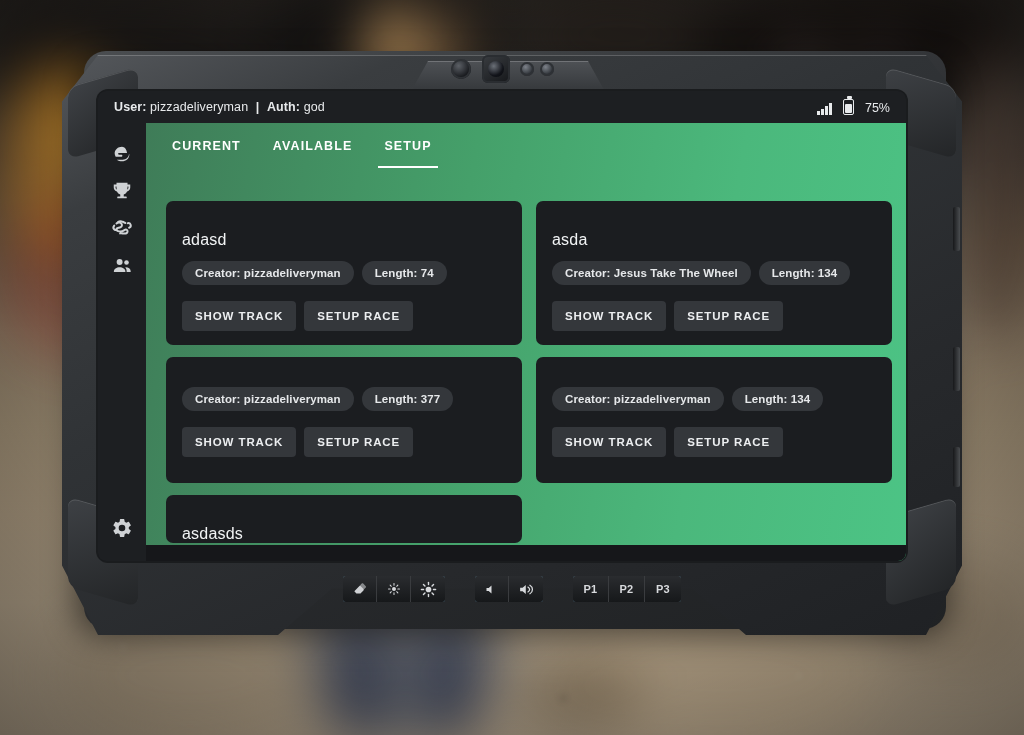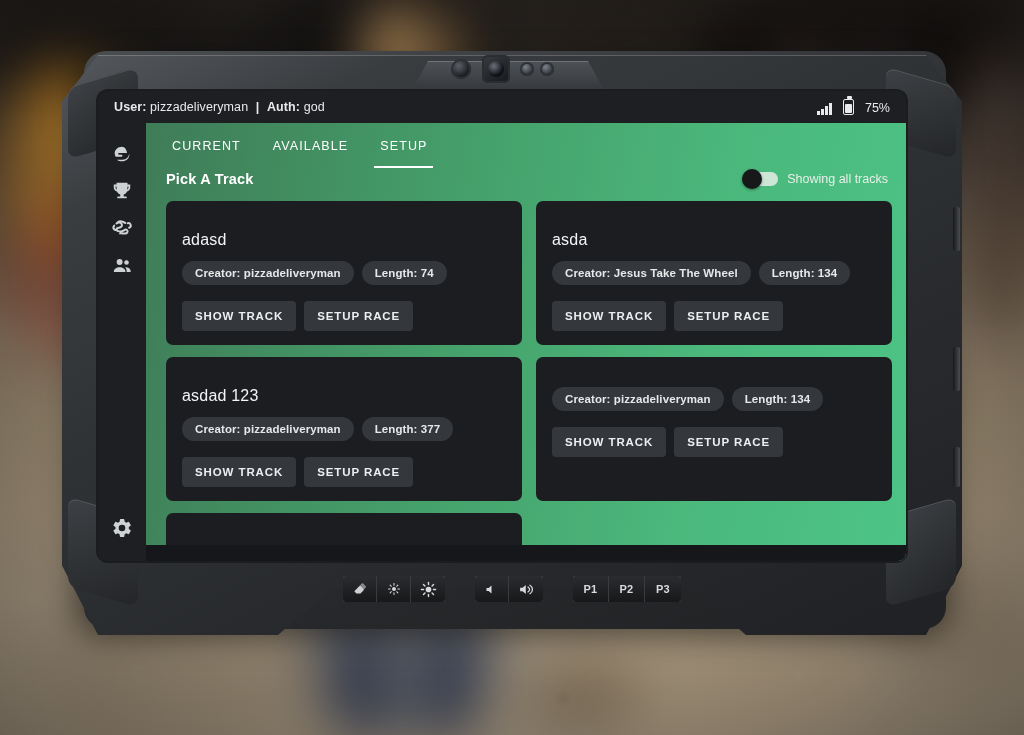--- a/index.html
+++ b/index.html
@@ -183,21 +183,21 @@
   .side-spacer { flex: 1; }
   .side-icon.bottom { margin-bottom: 18px; }
 
   .content {
     flex: 1; position: relative;
     background: linear-gradient(100deg, #3f7c58 0%, #45a06a 40%, #4bb87c 72%, #4cc485 100%);
     overflow: hidden;
   }
   .tabs { display:flex; align-items:center; height: 44px; padding: 0 12px; gap: 4px; }
   .tab {
-    color: #ffffff; font-size: 12.5px; font-weight: normal; letter-spacing: 1.1px;
+    color: #ffffff; font-size: 12.5px; font-weight: bold; letter-spacing: 1.1px;
     padding: 12px 14px 10px; position: relative;
   }
   .tab .uline { position:absolute; left:8px; right:8px; bottom:-5px; height:2px; background:#fff; display:none; }
   .tab.active .uline { display:block; }
 
   .pick-row { display:flex; align-items:center; padding: 4px 18px 0 20px; }
   .pick-title { color:#fff; font-size: 14.5px; font-weight: bold; letter-spacing:.2px; }
   .toggle-wrap { margin-left:auto; display:flex; align-items:center; gap: 9px; }
   .toggle {
     width: 34px; height: 14px; border-radius: 8px; background:#cfe6d6; position: relative;
@@ -355,29 +355,20 @@
               <div class="tab">
                 <span>AVAILABLE</span>
                 
               </div>
               <div class="tab active">
                 <span>SETUP</span>
                 <span class="uline"></span>
               </div>
             </div>
 
-            <div class="pick-row">
-              <div class="pick-title">Pick A Track</div>
-              <div class="toggle-wrap">
-                <div class="toggle">
-                  <span class="knob"></span>
-                </div>
-                <span class="toggle-label">Showing all tracks</span>
-              </div>
-            </div>
 
             <div class="cards-scroll">
               <div class="cards-grid">
 
                 <div class="card">
                   <div class="card-title">adasd</div>
                   <div class="chips">
                     <span class="chip">Creator: pizzadeliveryman</span>
                     <span class="chip">Length: 74</span>
                   </div>
@@ -393,21 +384,20 @@
                     <span class="chip">Creator: Jesus Take The Wheel</span>
                     <span class="chip">Length: 134</span>
                   </div>
                   <div class="card-btns">
                     <span class="cbtn">SHOW TRACK</span>
                     <span class="cbtn">SETUP RACE</span>
                   </div>
                 </div>
 
                 <div class="card">
-                  <div class="card-title">asdad 123</div>
                   <div class="chips">
                     <span class="chip">Creator: pizzadeliveryman</span>
                     <span class="chip">Length: 377</span>
                   </div>
                   <div class="card-btns">
                     <span class="cbtn">SHOW TRACK</span>
                     <span class="cbtn">SETUP RACE</span>
                   </div>
                 </div>
 

